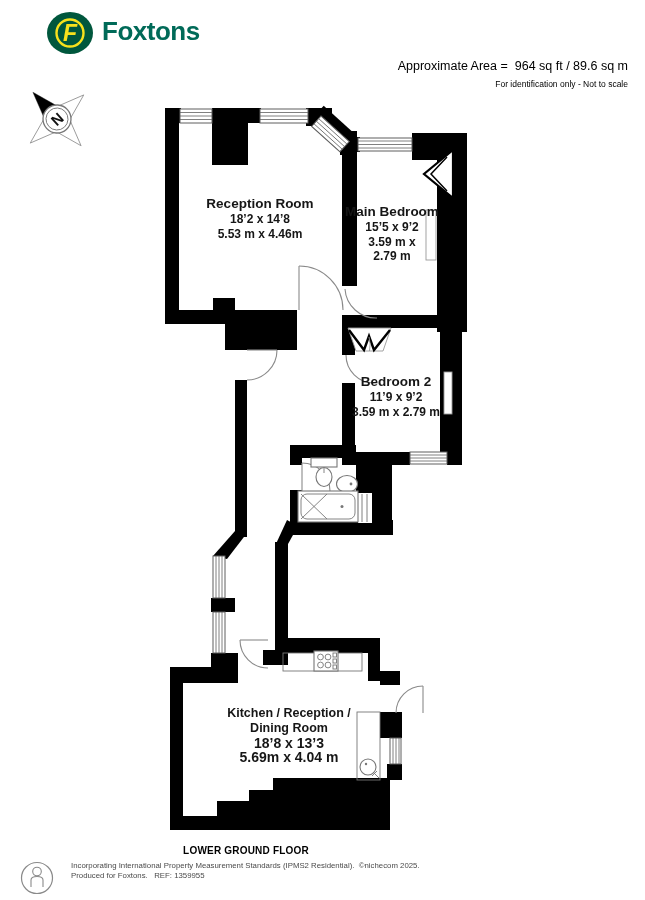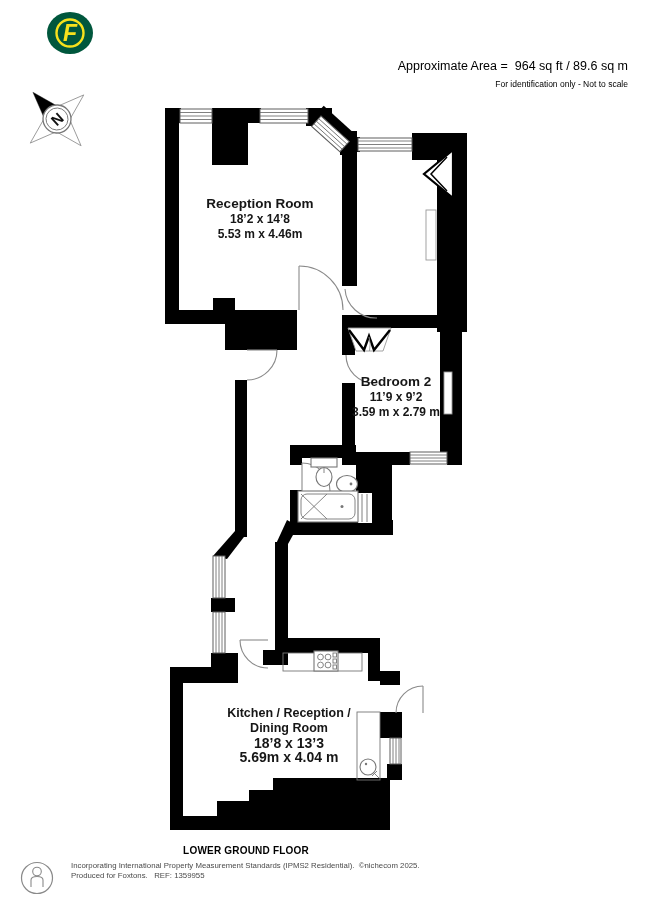--- a/index.html
+++ b/index.html
@@ -38,20 +38,21 @@
 </head>
 <body>
 
 <div id="page">
 
   <svg class="abs" style="left:42px;top:10px;" width="58" height="48" viewBox="0 0 58 48">
     <ellipse cx="28" cy="23" rx="23" ry="21" fill="var(--brand-badge-green,#00573d)"></ellipse>
     <circle cx="28" cy="23" r="13.5" fill="none" stroke="var(--brand-yellow,#f7e11c)" stroke-width="2.4"></circle>
     <text x="28" y="31" text-anchor="middle" font-size="23" font-weight="bold" font-family="Liberation Serif, serif" font-style="italic" fill="var(--brand-yellow,#f7e11c)">F</text>
   </svg>
+  <div class="abs" id="brand-word">Foxtons</div>
 
   <div class="abs pre" id="area">Approximate Area =  964 sq ft / 89.6 sq m</div>
   <div class="abs" id="disclaimer">For identification only - Not to scale</div>
 
   <svg class="abs" style="left:0;top:0;" width="645" height="900" viewBox="0 0 645 900">
 
     <g transform="translate(57,119) rotate(-42)">
       <path d="M0,-36 L9,-9 L36,0 L9,9 L0,36 L-9,9 L-36,0 L-9,-9 Z" fill="#fff" stroke="#999" stroke-width="0.9"></path>
       <polygon points="0,-36 9,-9 -9,-9" fill="#000"></polygon>
       <circle r="14" fill="#fff" stroke="#777" stroke-width="1.3"></circle>
@@ -249,20 +250,26 @@
       </g>
     </g>
   </svg>
 
   <div class="room-label" style="left:260px;top:196px;">
     <div class="rl-name">Reception Room</div>
     <div class="rl-dim">18’2 x 14’8</div>
     <div class="rl-dim">5.53 m x 4.46m</div>
   </div>
 
+  <div class="room-label" style="left:392px;top:204px;">
+    <div class="rl-name">Main Bedroom</div>
+    <div class="rl-dim">15’5 x 9’2</div>
+    <div class="rl-dim">3.59 m x</div>
+    <div class="rl-dim">2.79 m</div>
+  </div>
 
   <div class="room-label" style="left:396px;top:374px;">
     <div class="rl-name">Bedroom 2</div>
     <div class="rl-dim">11’9 x 9’2</div>
     <div class="rl-dim">3.59 m x 2.79 m</div>
   </div>
 
   <div class="room-label rl-sm" style="left:289px;top:706px;text-align:center;">
     <div class="rl-name">Kitchen / Reception /</div>
     <div class="rl-name">Dining Room</div>

